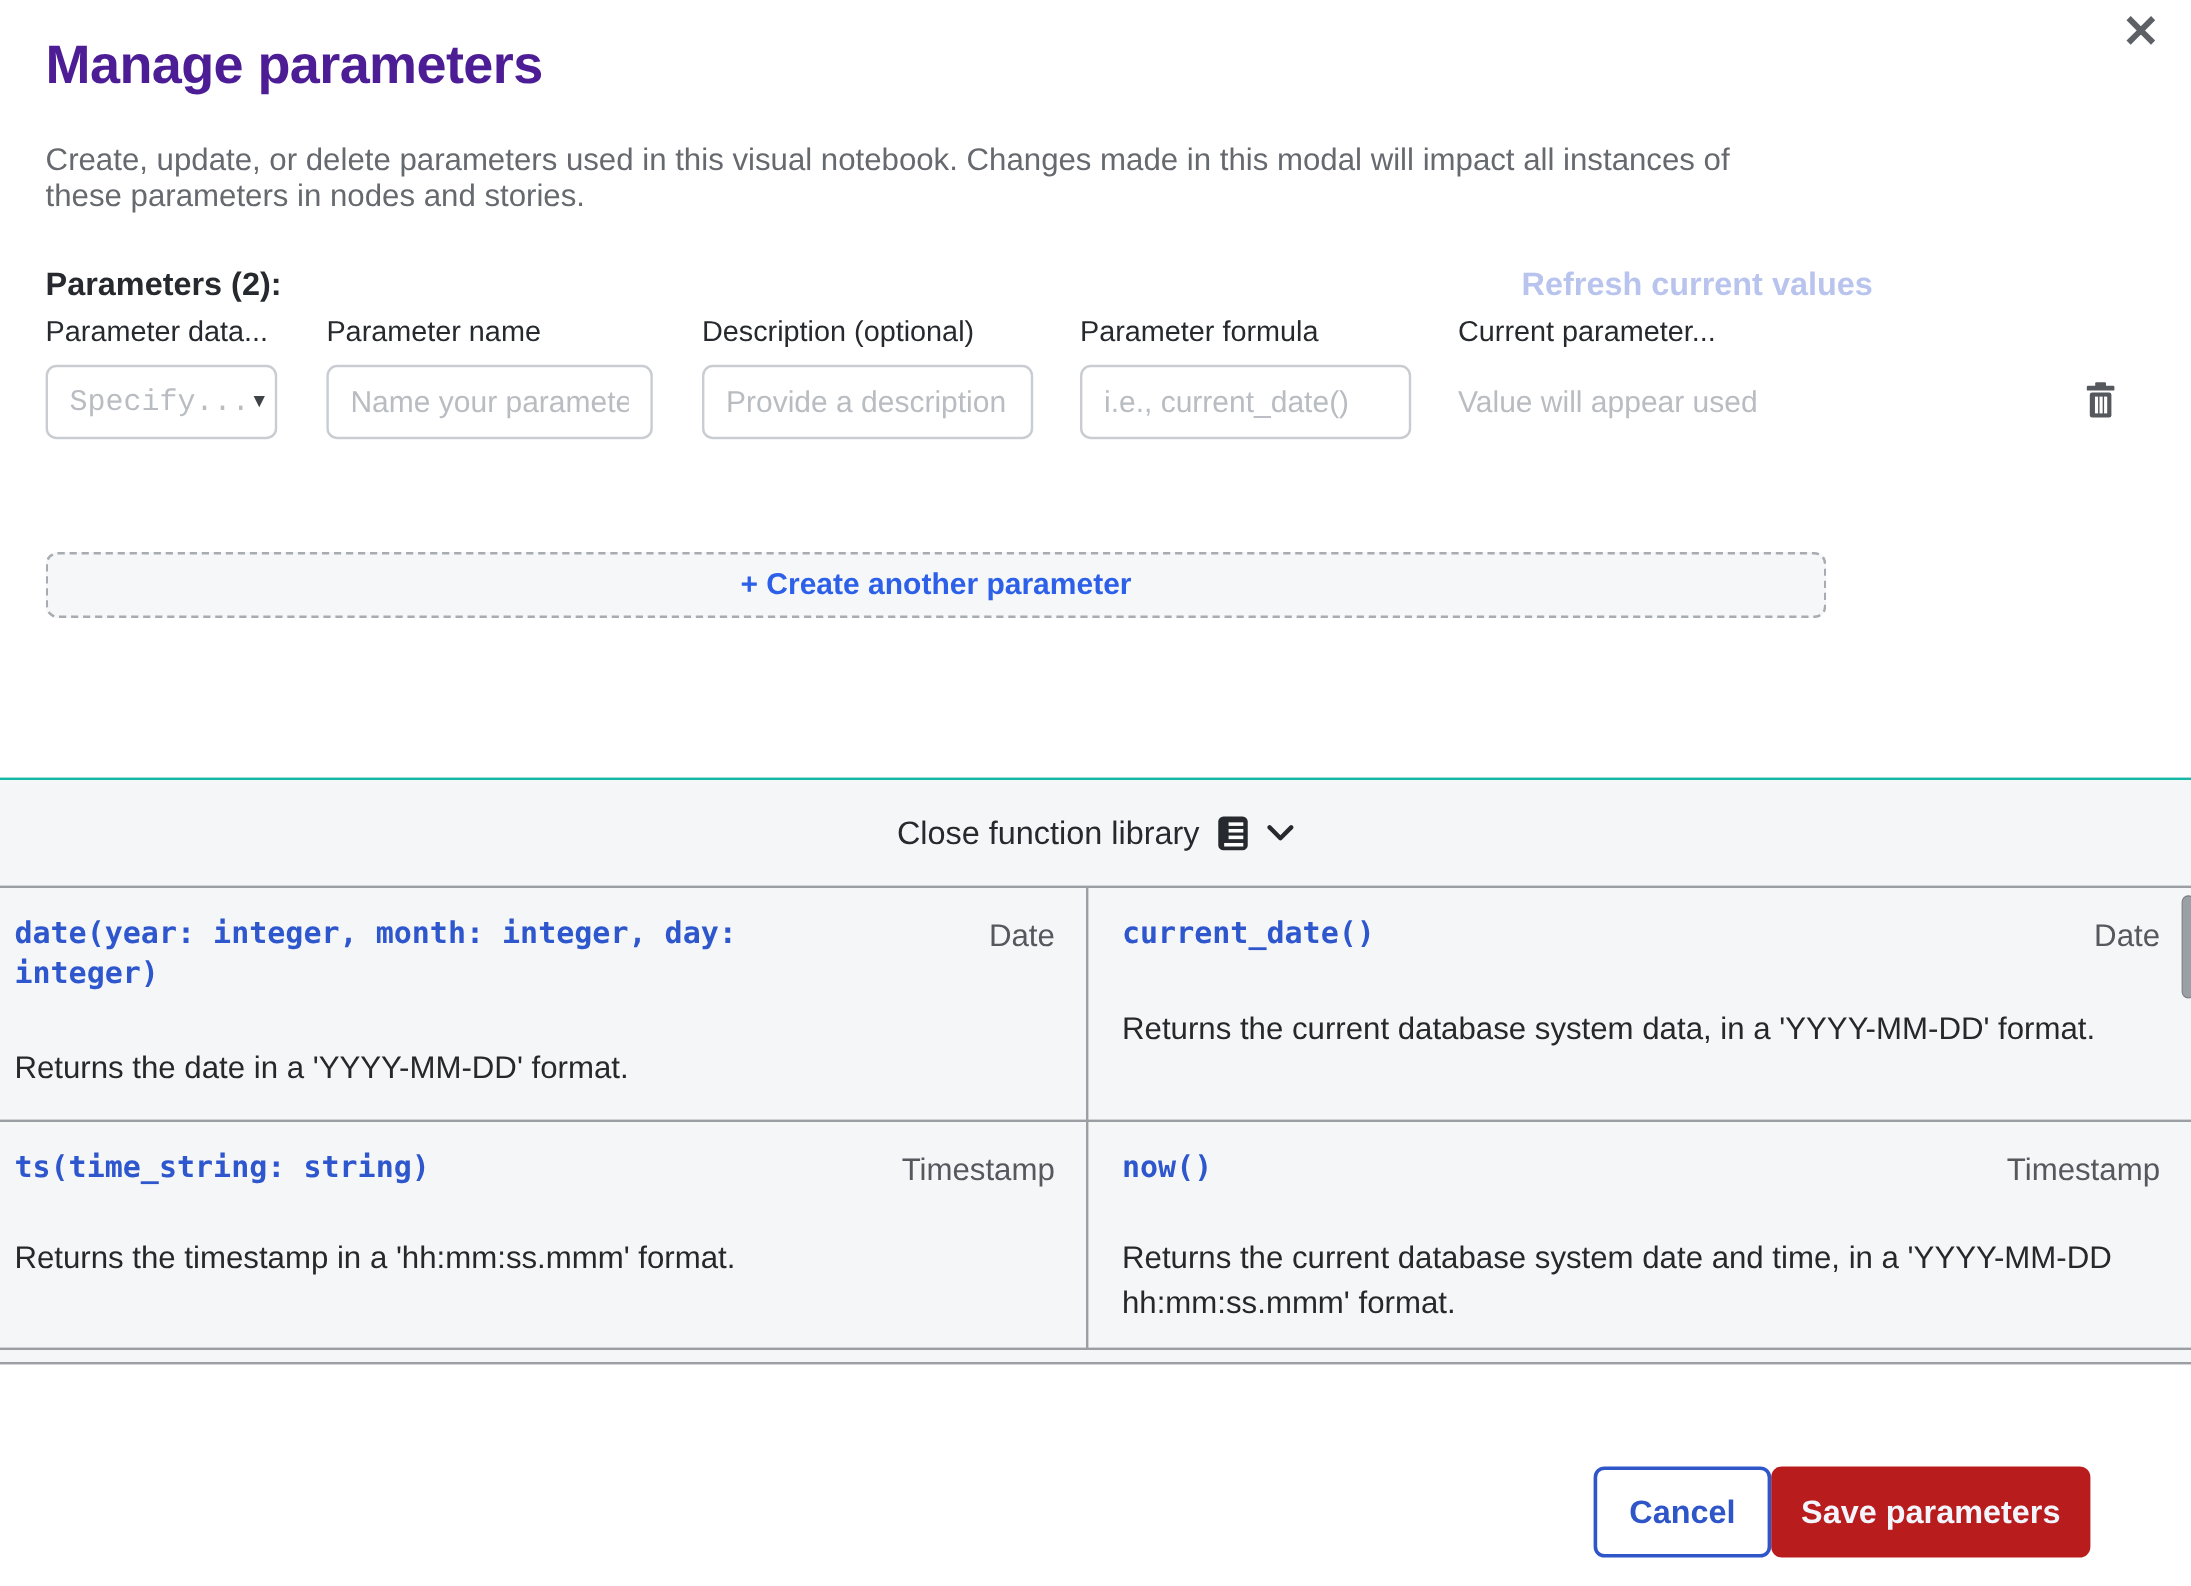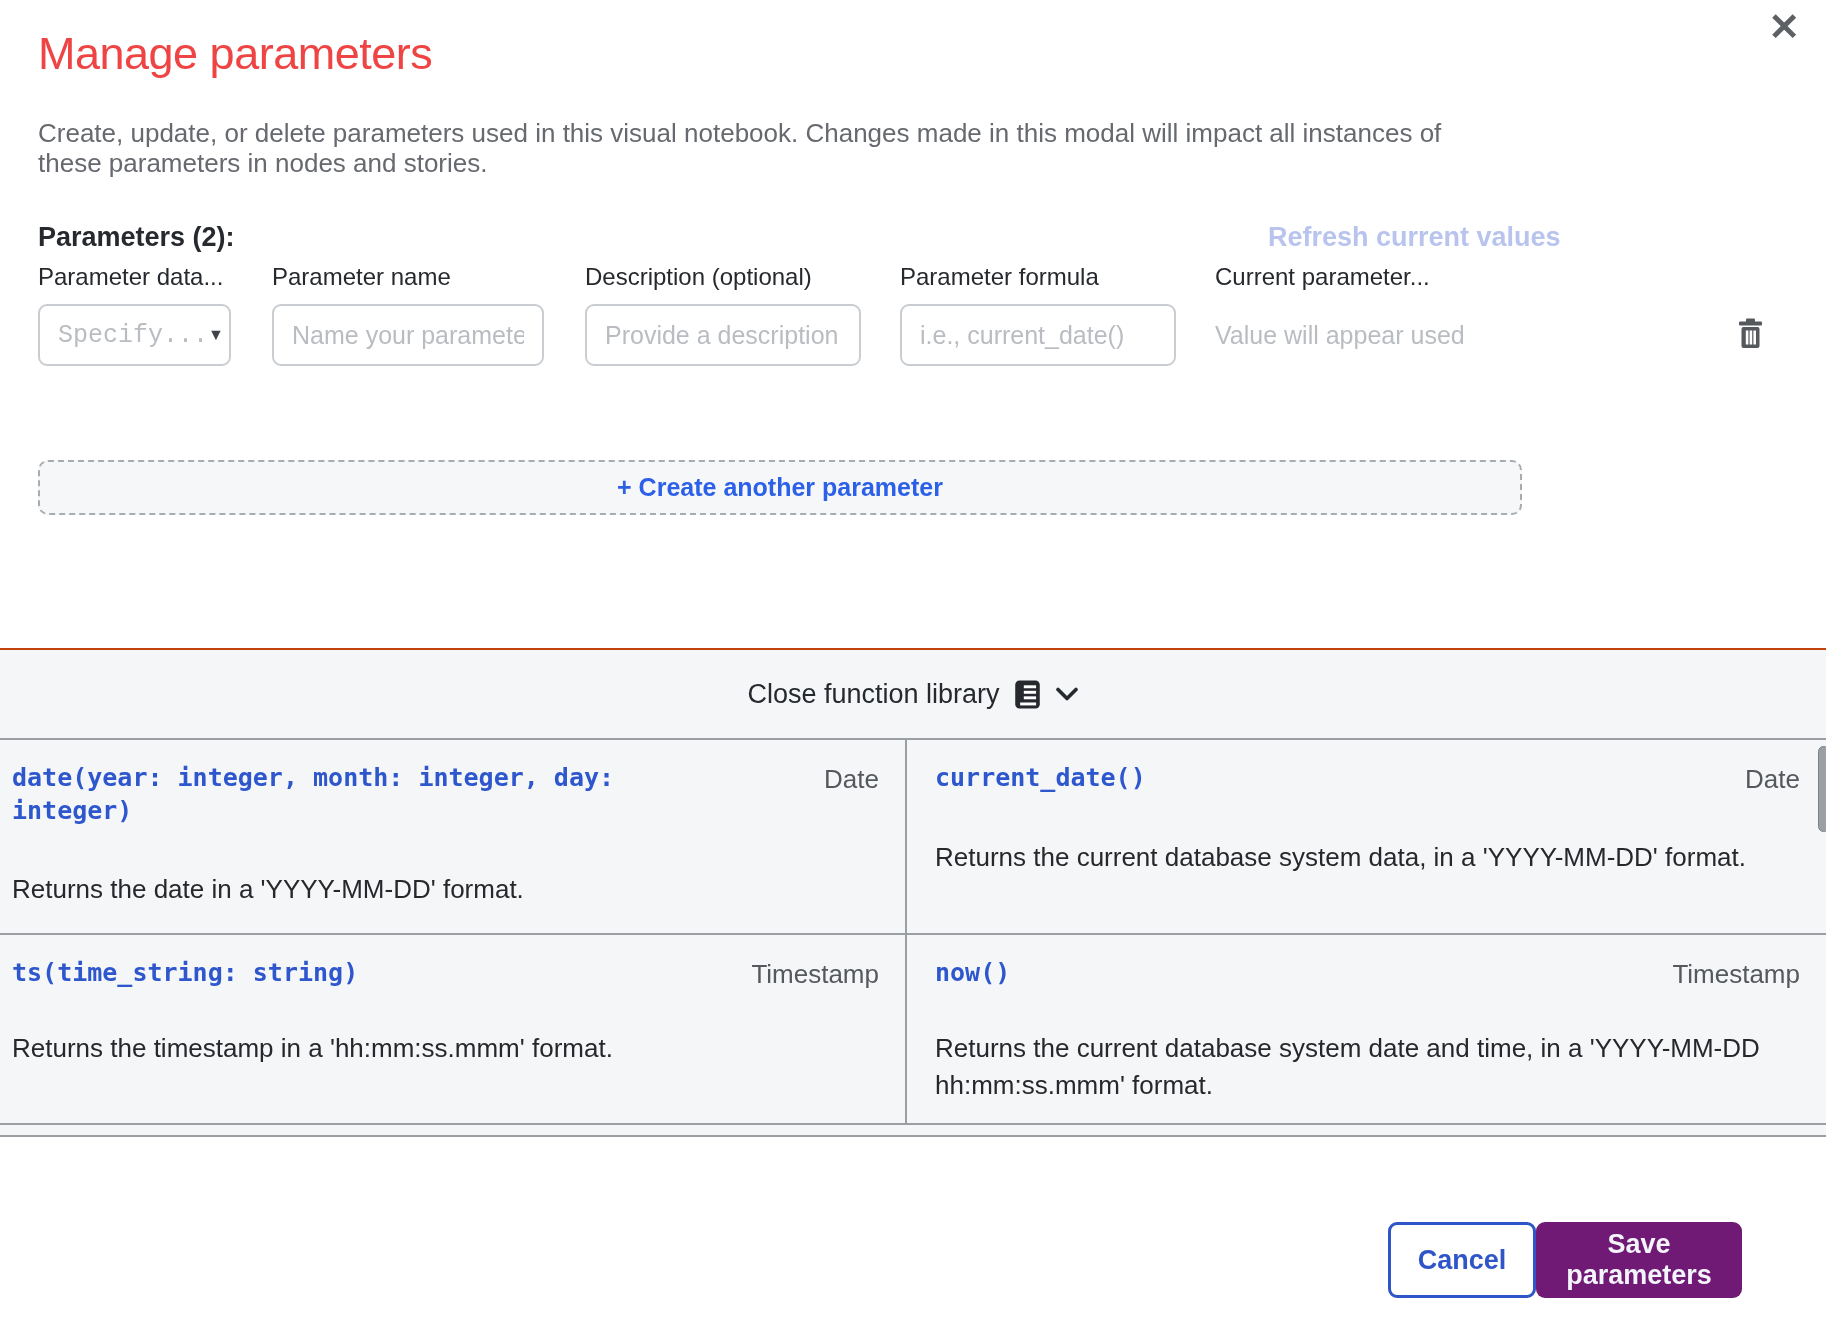--- a/index.html
+++ b/index.html
@@ -14,21 +14,21 @@
 
   
   .close-btn {
     position: absolute; top: 8px; right: 26px;
     background: none; border: none; cursor: pointer;
     font-size: 38px; font-weight: 700; color: #5d6165;
     line-height: 1;
   }
   .title {
     position: absolute; top: 28px; left: 38px;
-    font-size: 45px; font-weight: 400; letter-spacing: -0.5px; color: #ef4444;
+    font-size: 45px; font-weight: 700; letter-spacing: -0.5px; color: #4c1d95;
   }
   .desc {
     position: absolute; top: 118px; left: 38px;
     width: 1430px;
     font-size: 26px; line-height: 30px; color: #66696e;
   }
 
   
   .params-head {
     position: absolute; top: 222px; left: 38px; right: 316px;
@@ -86,21 +86,21 @@
     border: 2px dashed #a8acb1; border-radius: 10px;
     font-family: "Liberation Sans", sans-serif;
     font-size: 25px; font-weight: 700; color: #2d60e8;
     cursor: pointer;
   }
 
   
   .fn-lib { position: absolute; top: 648px; left: 0; width: 1826px; }
   .fn-toggle {
     height: 90px; background: #f5f6f8;
-    border-top: 2px solid #c2410c;
+    border-top: 2px solid #14b8a6;
     display: flex; align-items: center; justify-content: center;
     gap: 14px; cursor: pointer;
   }
   .fn-toggle-label { font-size: 27px; color: #26292d; }
   .fn-grid {
     display: grid;
     grid-template-columns: 905px 921px;
     border-top: 2px solid #9b9ea3;
   }
   .fn-cell {
@@ -135,21 +135,21 @@
   .btn {
     height: 76px; border-radius: 9px;
     font-family: "Liberation Sans", sans-serif;
     font-size: 27px; font-weight: 700; cursor: pointer;
   }
   .btn-cancel {
     width: 148px; background: #fff;
     border: 3px solid #2e56c9; color: #2e56c9;
   }
   .btn-save {
-    width: 206px; background: #701a75;
+    width: 266px; background: #b91c1c;
     border: none; color: #f3f5fc;
   }
 </style>
 </head>
 <body>
 
 <div class="page">
 
   <button class="close-btn">✕</button>
 

